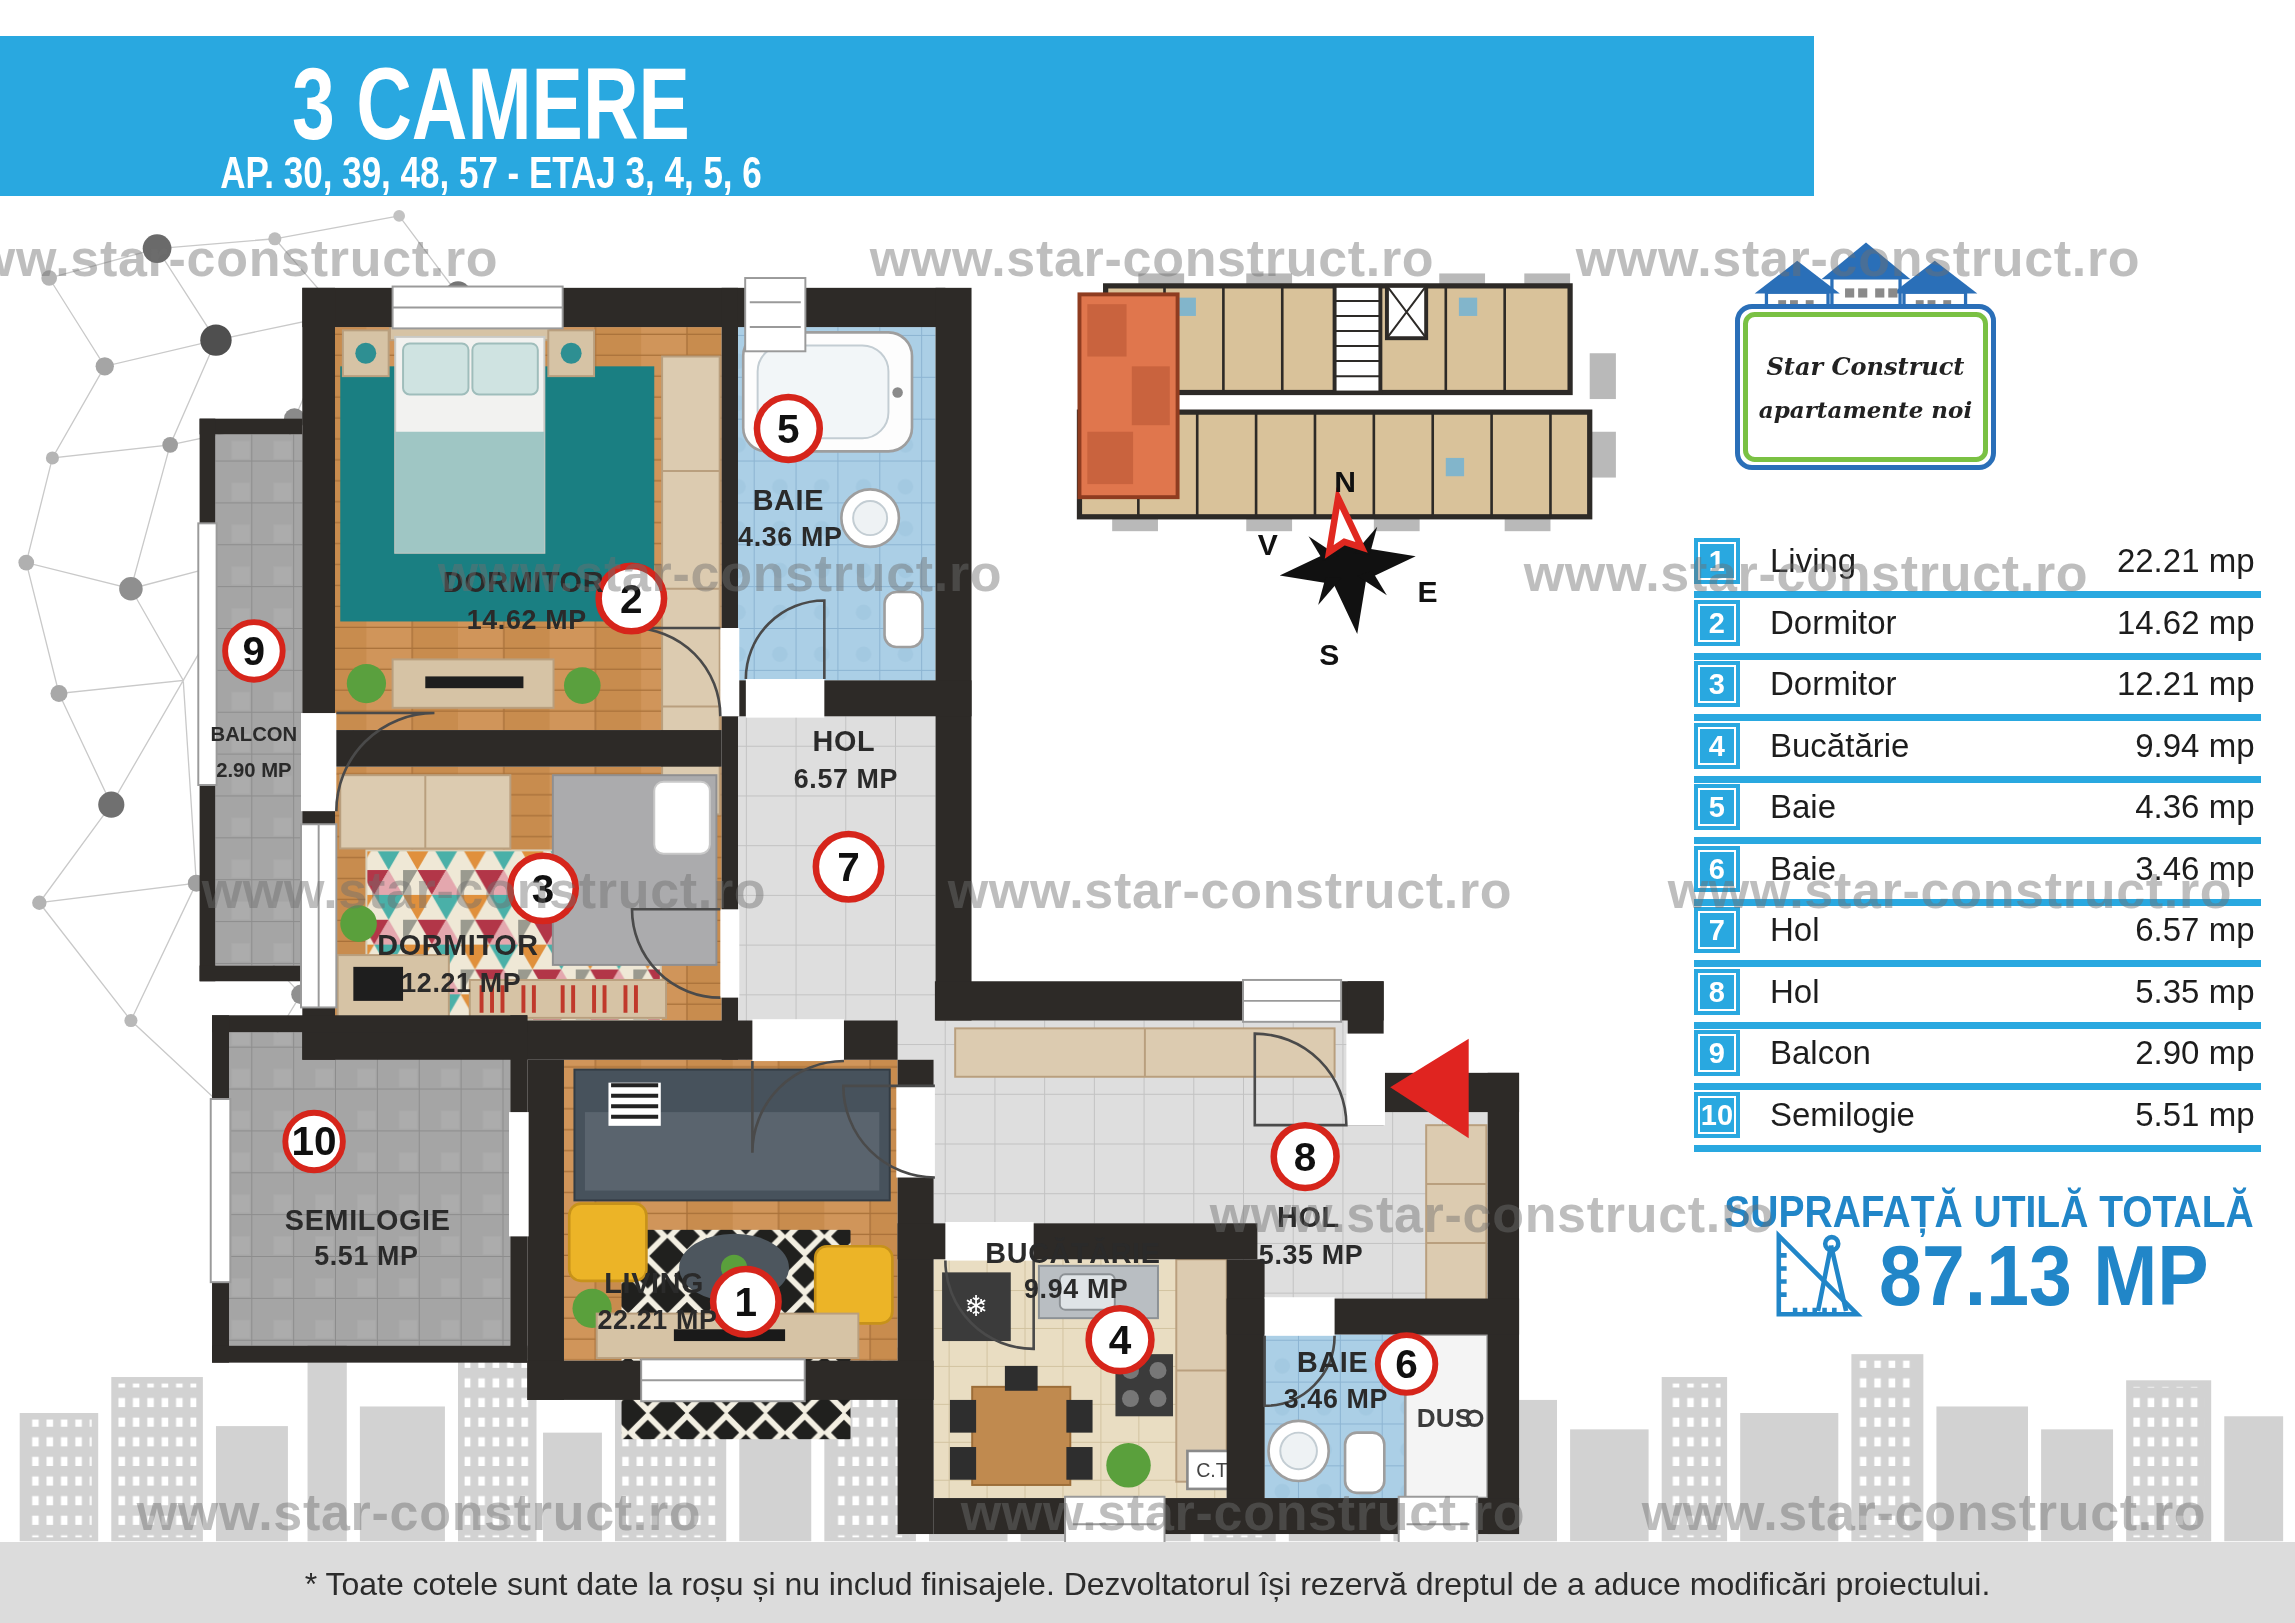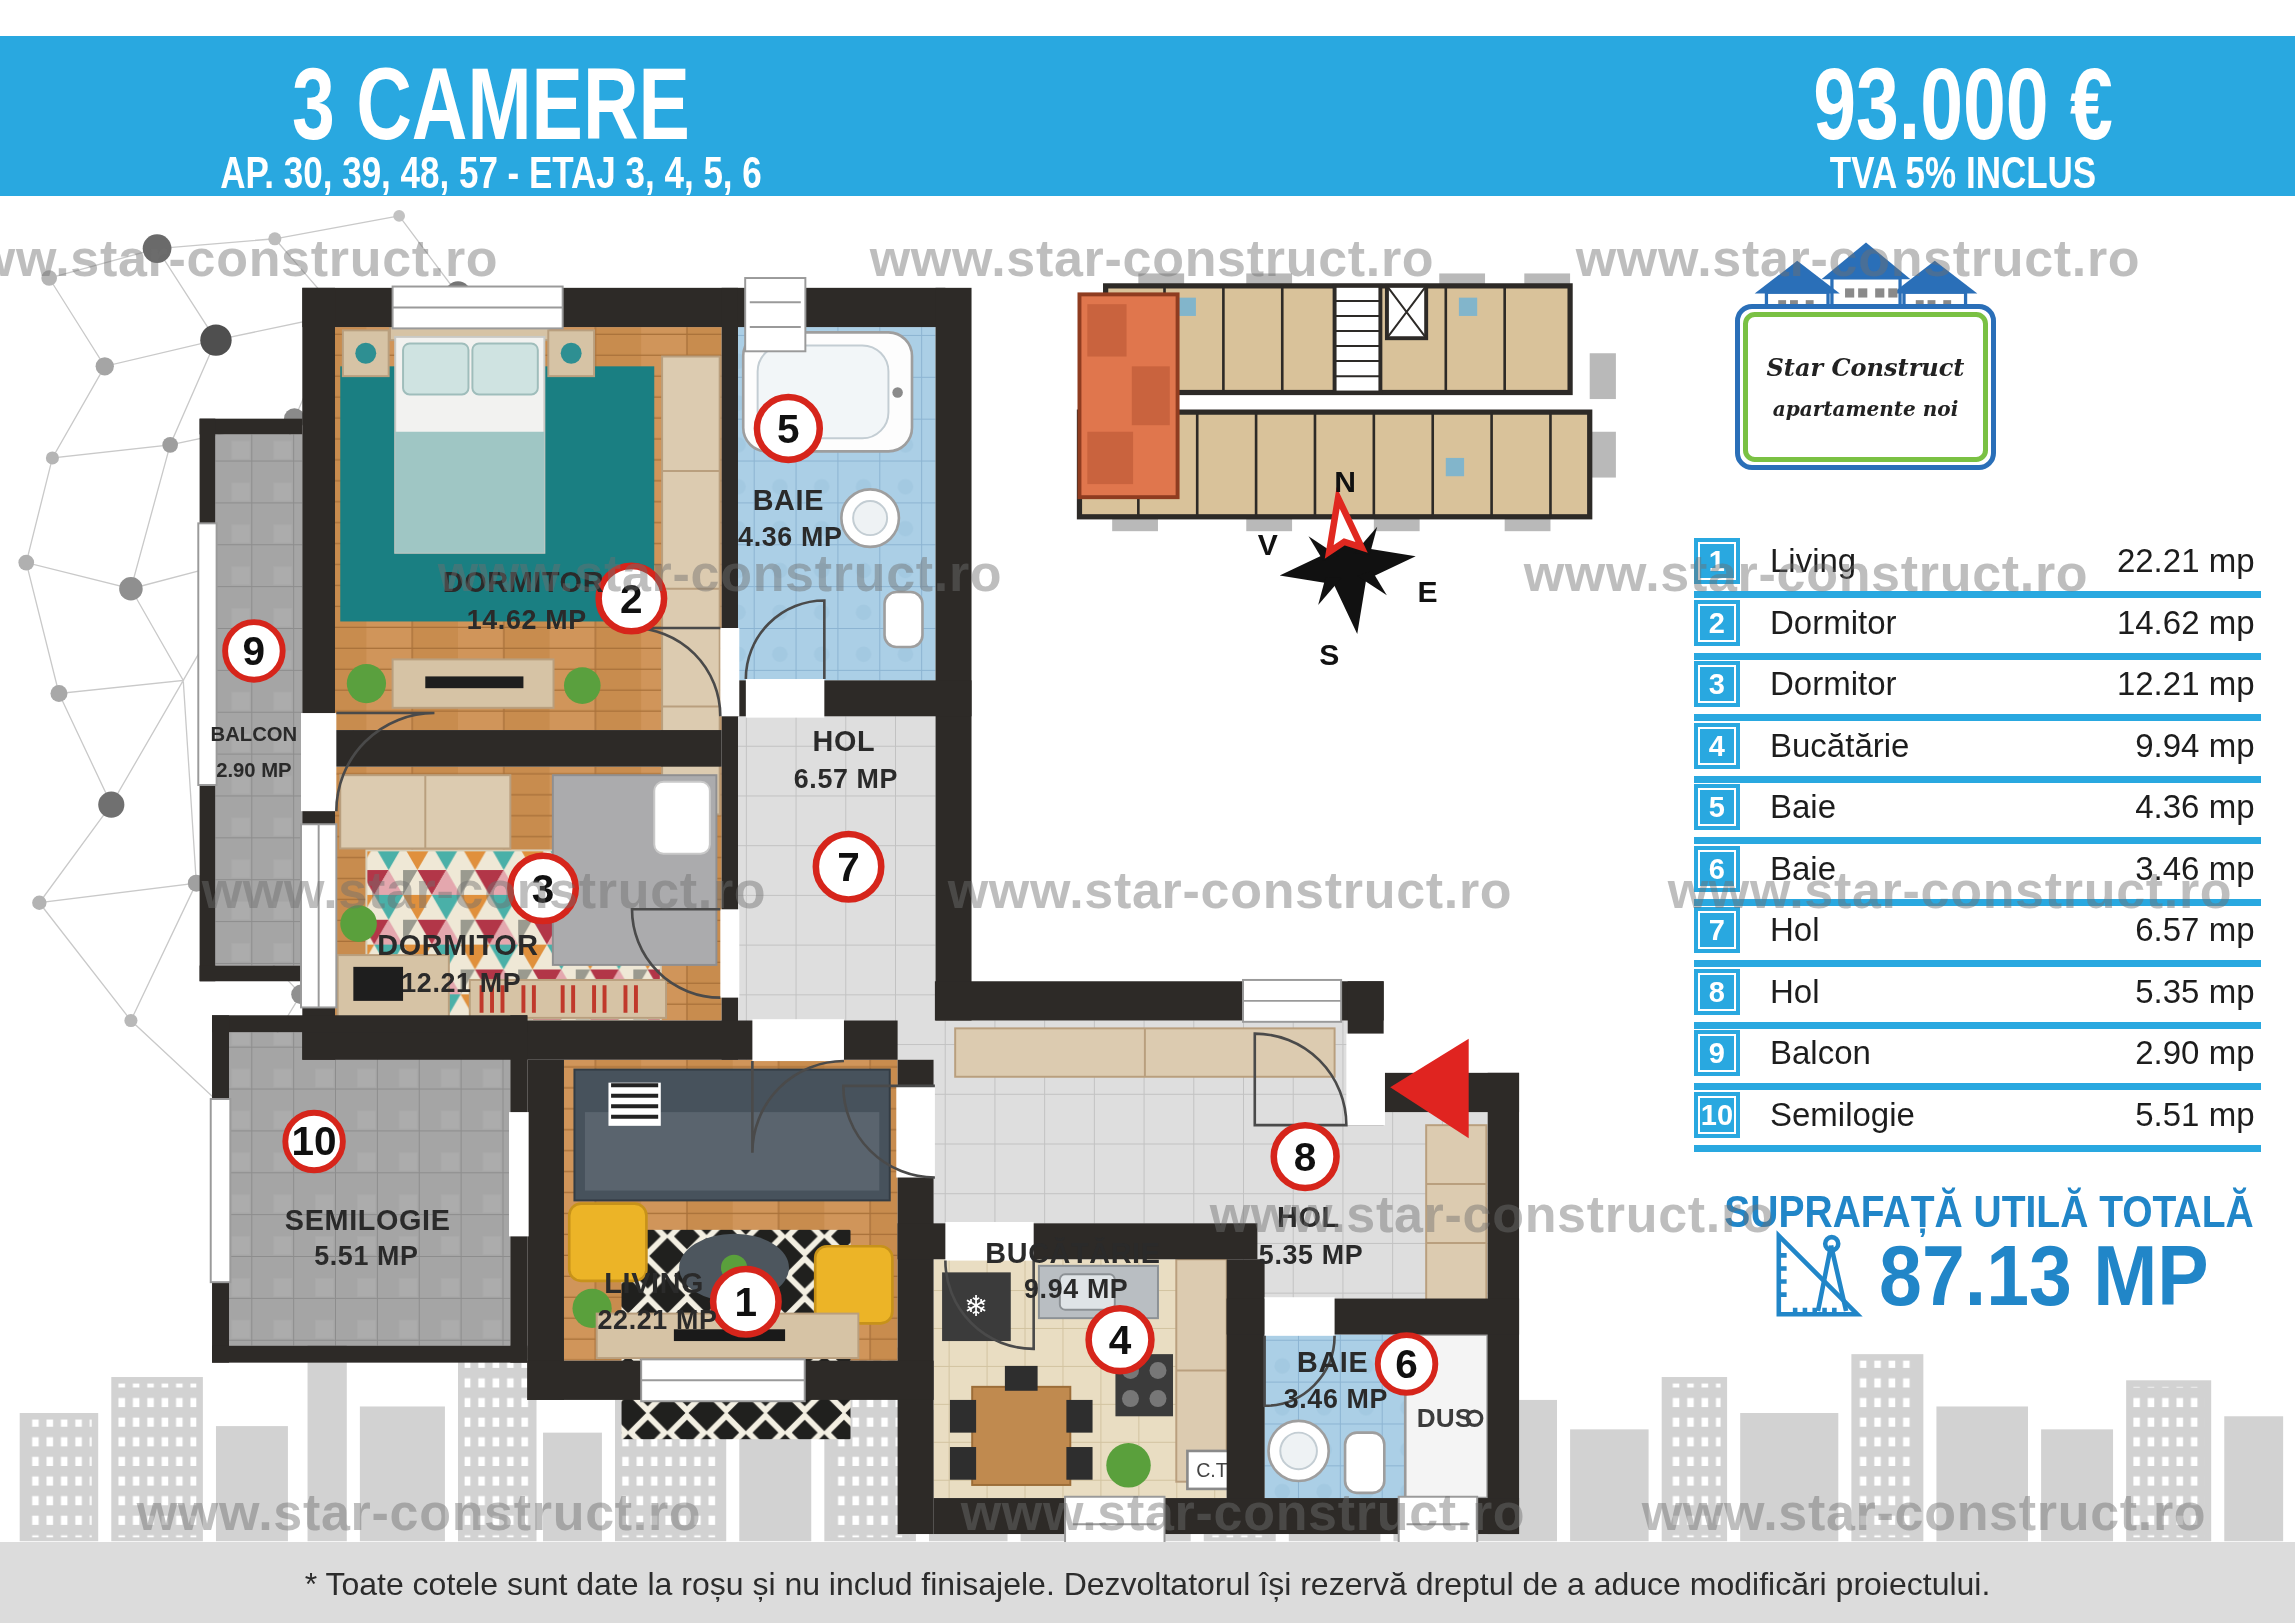--- a/index.html
+++ b/index.html
@@ -1,39 +1,39 @@
 <!DOCTYPE html>
 <html style="font-size:10.5px"><head>
 <meta charset="utf-8">
 <style>
   html,body{margin:0;padding:0;}
   body{width:2295px;height:1623px;position:relative;overflow:hidden;background:#fff;
        font-family:"Liberation Sans", sans-serif;}
   .abs{position:absolute;}
   
-  .banner{left:0;top:36px;width:2295px;height:160px;background:#29a8e0;}
+  .banner{left:0;top:36px;width:1814px;height:160px;background:#29a8e0;}
   .banner-group{position:absolute;top:0;height:100%;color:#fff;text-align:center;}
   .bg-left{left:118px;width:746px;}
   .bg-right{left:1590px;width:746px;}
   .banner-title{font-weight:bold;font-size:77px;letter-spacing:0;line-height:1;
                 transform:scaleY(1.32);transform-origin:center top;margin-top:17px;}
   .banner-sub{font-weight:bold;font-size:35px;line-height:1;margin-top:19.6px;
               transform:scaleY(1.25);transform-origin:center top;}
   
   .wm{position:absolute;transform:translate(-50%,-50%);font-weight:bold;font-size:52px;
       color:rgba(110,110,110,.45);letter-spacing:0.7px;white-space:nowrap;pointer-events:none;z-index:40;}
   
   .logo{left:1735px;top:241px;width:262px;height:226px;z-index:10;}
   .logo-badge{position:absolute;left:0;top:63px;width:251px;height:156px;background:#fff;
       border:5.9px solid #2a6fb8;border-radius:17px;box-shadow:0 0 0 0 #fff;}
   .logo-badge-inner{position:absolute;inset:3.3px;border:5.2px solid #7ac143;border-radius:11.8px;
       display:flex;flex-direction:column;align-items:center;justify-content:center;gap:15px;}
   .logo-script{font-family:"DejaVu Serif", serif;font-style:italic;font-weight:bold;font-size:24px;color:#222;}
   .logo-bold{font-weight:bold;font-size:29px;color:#111;letter-spacing:0;}
-  .logo-script2{font-family:"DejaVu Serif", serif;font-style:italic;font-weight:bold;font-size:20px;color:#222;}
+  .logo-script2{font-family:"DejaVu Serif", serif;font-style:italic;font-weight:bold;font-size:23px;color:#222;}
   
   .table{left:1690px;top:537px;width:571px;z-index:20;}
   .trow{position:absolute;left:0;width:571px;height:62px;}
   .trow .underline{position:absolute;left:3.9px;right:0;bottom:1.3px;height:6.5px;background:#29a8e0;}
   .trow .badge{position:absolute;left:3.9px;top:1.3px;width:46px;height:46px;background:#29a8e0;}
   .trow .badge::after{content:'';position:absolute;inset:3.9px;border:2.6px solid #fff;}
   .trow .badge span{position:absolute;inset:0;display:flex;align-items:center;justify-content:center;
       color:#fff;font-weight:bold;font-size:29px;z-index:2;}
   .trow .lbl{position:absolute;left:80px;top:5.2px;font-size:33px;color:#1d1d1d;}
   .trow .val{position:absolute;right:6.5px;top:5.2px;font-size:33px;color:#1d1d1d;}

